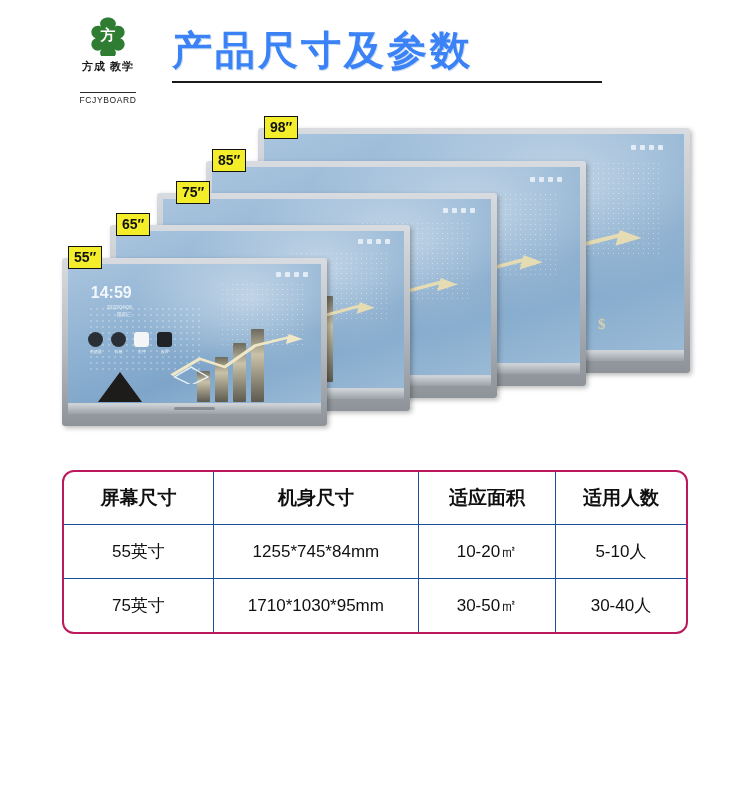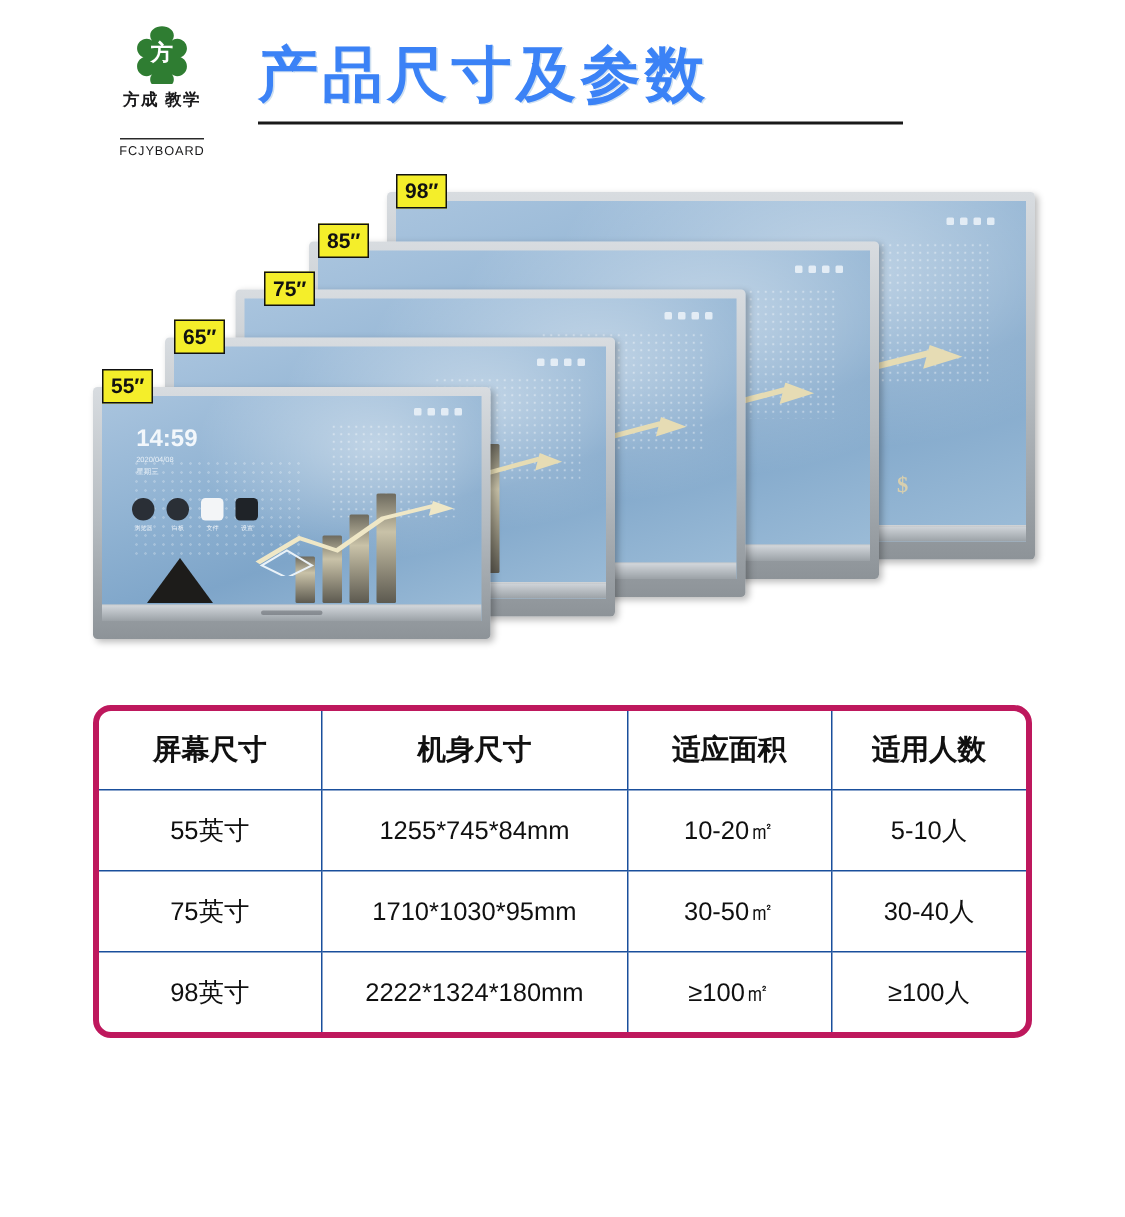--- a/index.html
+++ b/index.html
@@ -187,20 +187,21 @@
     background: rgba(80,85,90,.45);
     border-radius: 2px;
   }
 
   
   .clock {
     position: absolute;
     left: 9%;
     top: 14%;
     color: #f2f7fb;
+    text-align: right;
   }
   .clock .t { font-size: 16px; font-weight: bold; line-height: 1; }
   .clock .d { font-size: 5px; margin-top: 3px; opacity: .9; }
   .clock .w { font-size: 5px; margin-top: 1px; opacity: .9; }
   .icon-row {
     position: absolute;
     left: 8%;
     top: 45%;
     display: flex;
     gap: 8px;
@@ -230,21 +231,21 @@
     border-right: 22px solid transparent;
     border-bottom: 30px solid #1d1c1a;
   }
 
   
   .table-wrap {
     position: absolute;
     left: 62px;
     top: 470px;
     width: 626px;
-    border: 4px solid #be185d;
+    border: 2px solid #be185d;
     border-radius: 12px;
     box-sizing: border-box;
     overflow: hidden;
     background: #fff;
   }
   table {
     width: 100%;
     border-collapse: collapse;
     table-layout: fixed;
   }
@@ -471,21 +472,15 @@
         <td>1255*745*84mm</td>
         <td>10-20㎡</td>
         <td>5-10人</td>
       </tr>
       <tr>
         <td>75英寸</td>
         <td>1710*1030*95mm</td>
         <td>30-50㎡</td>
         <td>30-40人</td>
       </tr>
-      <tr>
-        <td>98英寸</td>
-        <td>2222*1324*180mm</td>
-        <td>≥100㎡</td>
-        <td>≥100人</td>
-      </tr>
     </tbody>
   </table>
 </div>
 
 </body></html>

